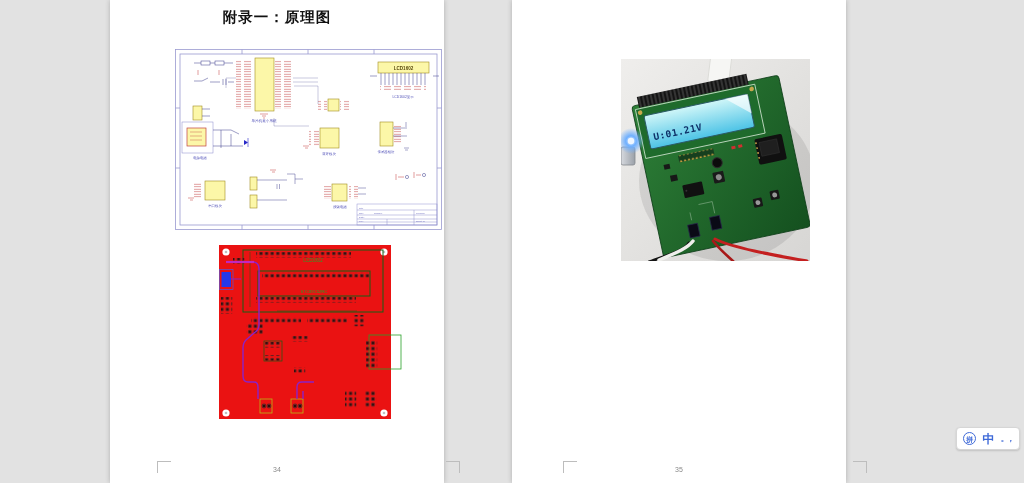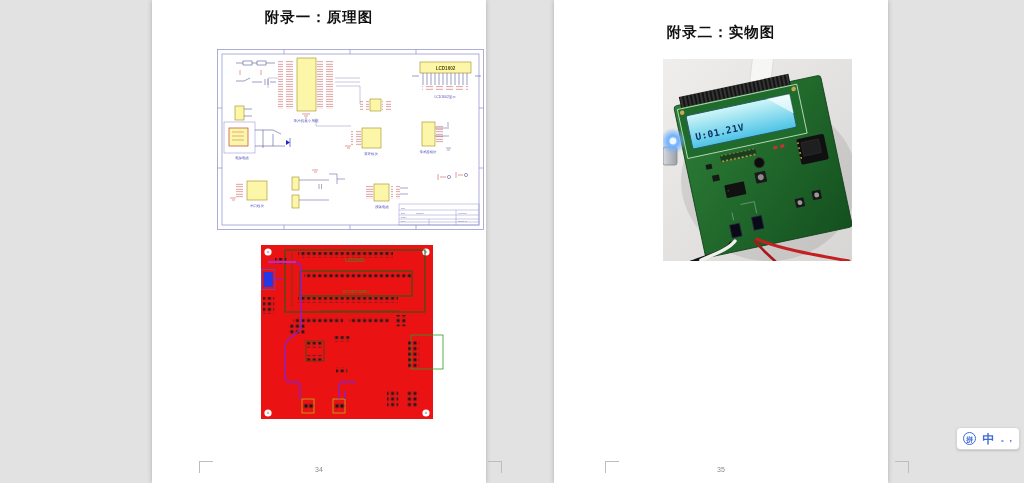--- a/index.html
+++ b/index.html
@@ -1,18 +1,18 @@
 <!DOCTYPE html>
 <html><head>
 <meta charset="utf-8">
 <style>
   html,body{margin:0;padding:0;}
   body{width:1024px;height:483px;background:#e2e2e2;font-family:"Liberation Sans",sans-serif;overflow:hidden;}
   #canvas{position:relative;width:1024px;height:483px;background:#e2e2e2;}
-  .page{position:absolute;top:0;width:334px;height:483px;background:#ffffff;box-shadow:0 0 5px rgba(0,0,0,0.22);margin-left:42px;}
+  .page{position:absolute;top:0;width:334px;height:483px;background:#ffffff;box-shadow:0 0 5px rgba(0,0,0,0.22);}
   .page-title{position:absolute;width:100%;text-align:center;font-size:14.5px;font-weight:bold;color:#111;letter-spacing:1px;}
   .page-number{position:absolute;width:100%;text-align:center;top:466px;font-size:7px;color:#8a8a8a;}
   .crop{position:absolute;width:13px;height:11px;top:461px;}
   .crop.cl{border-left:1px solid #bdbdbd;border-top:1px solid #bdbdbd;}
   .crop.cr{border-right:1px solid #bdbdbd;border-top:1px solid #bdbdbd;}
   .figure{position:absolute;}
   .figure svg{display:block;}
   
   .ime-bar{position:absolute;left:956px;top:427px;width:64px;height:23px;background:#ffffff;border:1px solid #d6d6d6;border-radius:4px;box-shadow:0 1px 2px rgba(0,0,0,0.15);display:flex;align-items:center;justify-content:space-around;padding:0 3px;box-sizing:border-box;}
   .ime-logo{width:13px;height:13px;border:1.4px solid #3f6ad8;border-radius:50%;color:#3f6ad8;font-size:7px;line-height:13px;text-align:center;font-weight:bold;box-sizing:border-box;}
@@ -224,21 +224,20 @@
         </g>
       </svg>
     </div>
 
     <div class="crop cl" style="left:47px;"></div>
     <div class="crop cr" style="left:336px;"></div>
     <div class="page-number">34</div>
   </div>
 
   <div class="page" style="left:512px;">
-    <div class="page-title" style="top:23px;">附录二：实物图</div>
 
     <div class="figure" style="left:109px;top:59px;width:189px;height:202px;">
       <svg width="189" height="202" viewBox="0 0 189 202">
         <defs>
           <linearGradient id="bgGrad" x1="0" y1="0" x2="1" y2="1">
             <stop offset="0" stop-color="#efeeec"></stop>
               <stop offset="1" stop-color="#d7d6d4"></stop>
           </linearGradient>
           <linearGradient id="boardGrad" x1="0" y1="0" x2="1" y2="1">
             <stop offset="0" stop-color="#2e8038"></stop>

